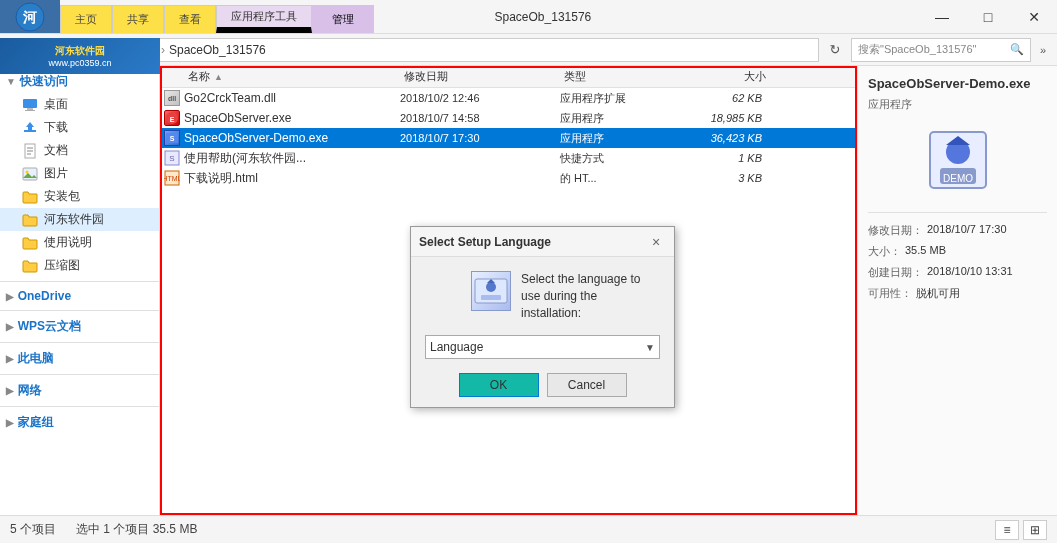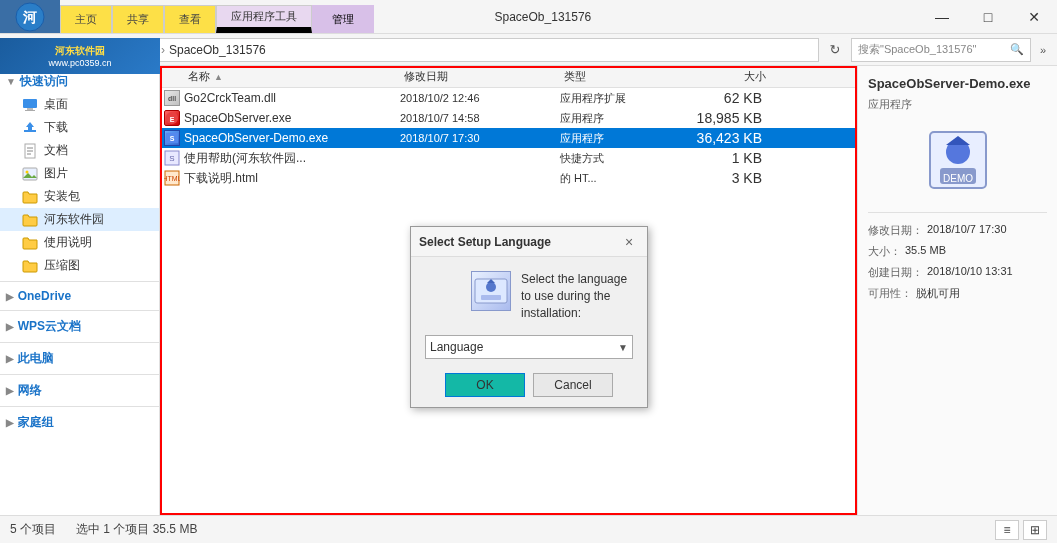--- a/index.html
+++ b/index.html
@@ -239,21 +239,21 @@
       height: 20px;
       padding: 0 0;
       font-size: 12px;
       color: #333;
       cursor: pointer;
     }
     .file-row.highlighted { background: #0078d7; color: white; }
     .file-cell-name { width: 240px; display: flex; align-items: center; gap: 4px; padding-left: 4px; }
     .file-cell-date { width: 160px; font-size: 11px; }
     .file-cell-type { width: 130px; font-size: 11px; }
-    .file-cell-size { width: 80px; text-align: right; padding-right: 8px; font-size: 14px; }
+    .file-cell-size { width: 80px; text-align: right; padding-right: 8px; font-size: 11px; font-style: italic; }
 
     
     .icon-dll {
       width: 16px; height: 16px;
       background: linear-gradient(135deg, #e8e8e8, #c0c0c0);
       border: 1px solid #999;
       display: flex; align-items: center; justify-content: center;
       font-size: 7px; color: #555; font-weight: bold;
       flex-shrink: 0;
     }
@@ -337,21 +337,21 @@
       cursor: pointer;
       border: 1px solid #ccc;
       background: white;
     }
 
     
     .dialog {
       background: #f0f0f0;
       border: 1px solid #999;
       box-shadow: 2px 2px 8px rgba(0,0,0,0.3);
-      width: 238px;
+      width: 265px;
       position: absolute;
       top: 160px;
       left: 250px;
     }
     .dialog-titlebar {
       display: flex;
       align-items: center;
       background: #f5f5f5;
       border-bottom: 1px solid #ddd;
       padding: 6px 8px;

